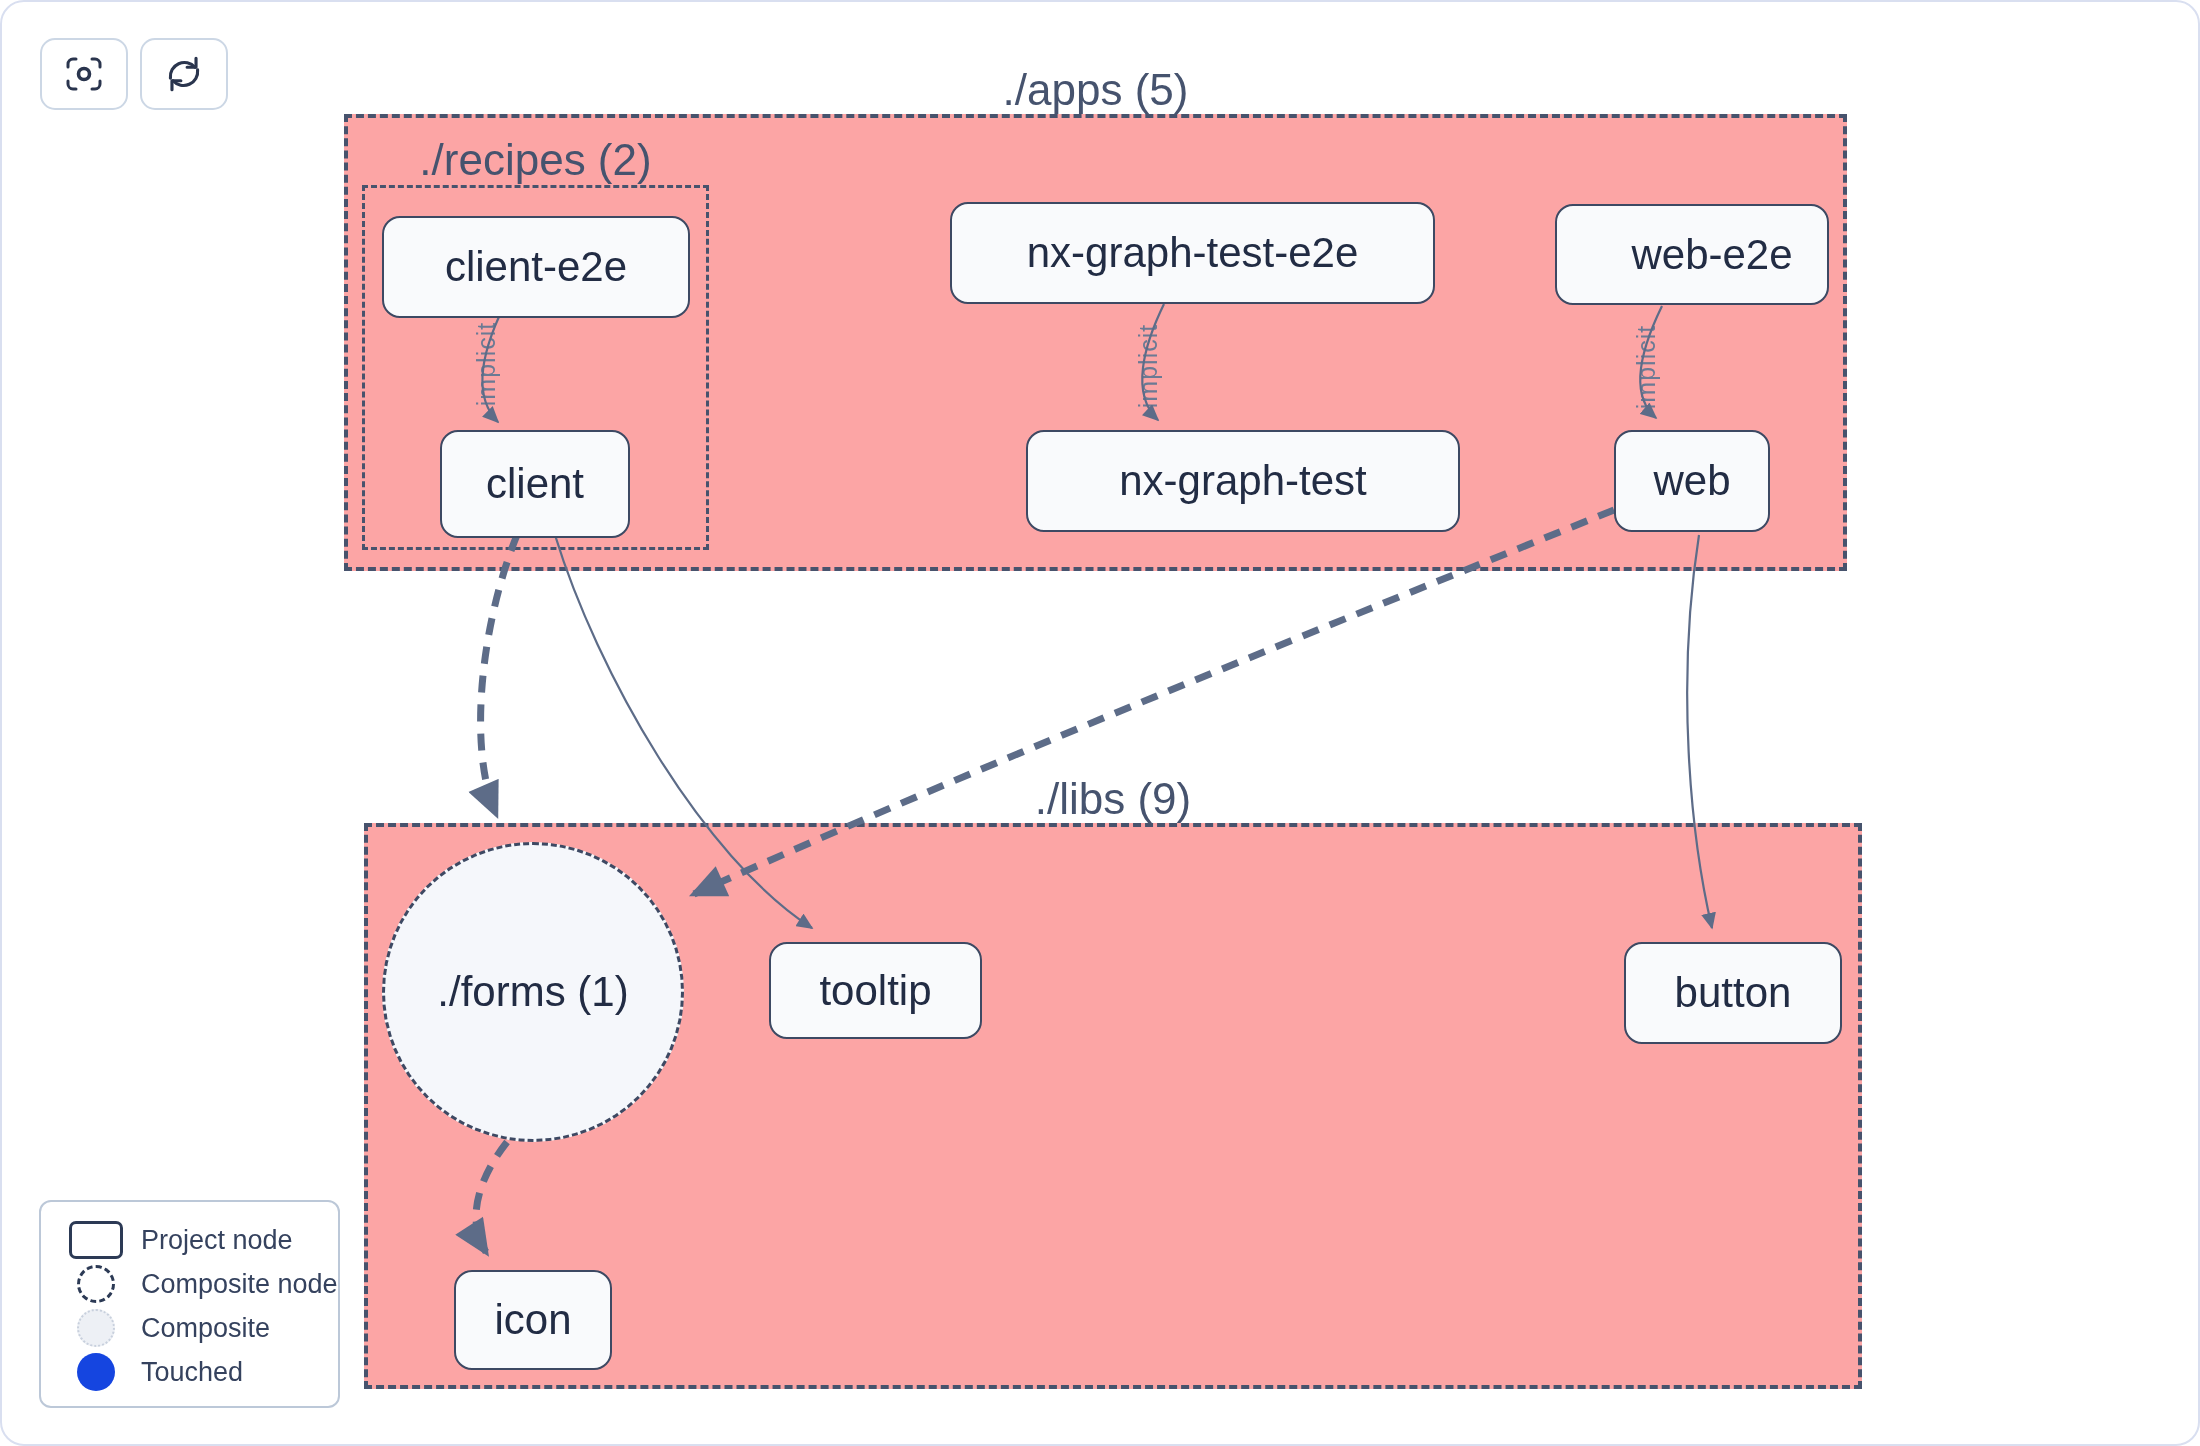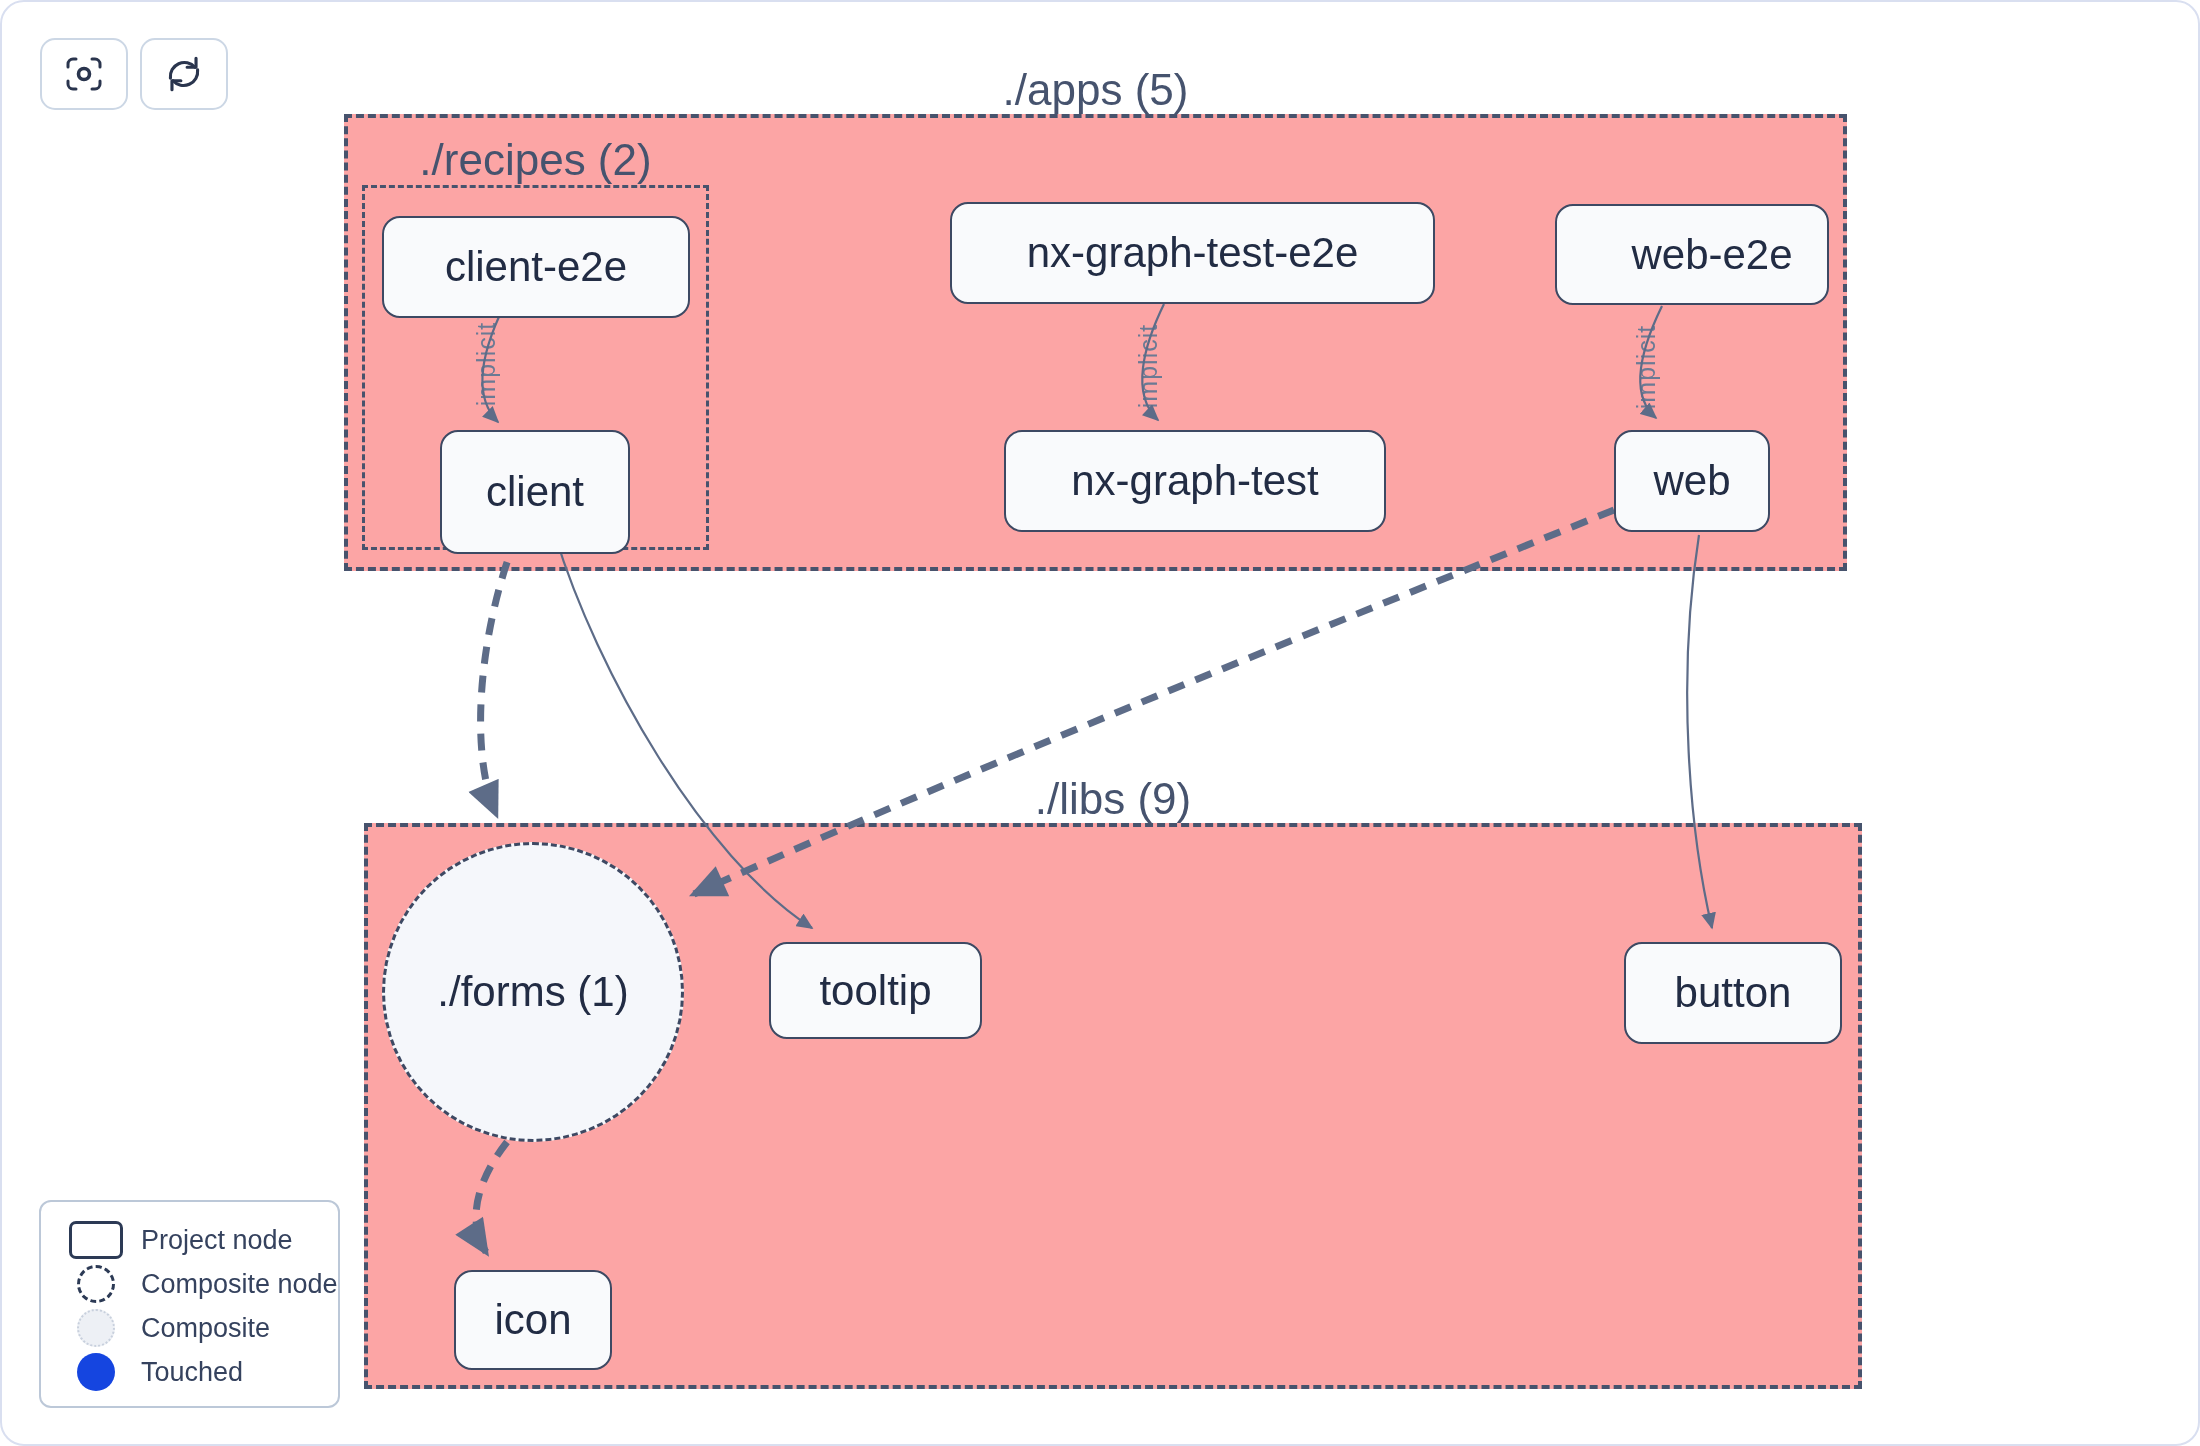--- a/index.html
+++ b/index.html
@@ -109,23 +109,23 @@
       <path d="M 1660 304 C 1640 345, 1626 392, 1654 416" stroke-width="2.2" marker-end="url(#arrow-thin)"></path>
       <path d="M 515 533 C 478 625, 466 748, 494 812" stroke-width="7" stroke-dasharray="17 12" marker-end="url(#arrow-thick)"></path>
       <path d="M 553 533 C 595 670, 700 855, 810 926" stroke-width="2.2" marker-end="url(#arrow-thin)"></path>
       <path d="M 1612 508 C 1330 622, 1005 752, 692 892" stroke-width="7" stroke-dasharray="17 12" marker-end="url(#arrow-thick)"></path>
       <path d="M 1697 533 C 1674 680, 1688 832, 1710 926" stroke-width="2.2" marker-end="url(#arrow-thin)"></path>
       <path d="M 505 1140 C 472 1182, 466 1222, 484 1250" stroke-width="7" stroke-dasharray="17 12" marker-end="url(#arrow-thick)"></path>
     </g>
   </svg>
 
   <div class="node" style="left:380px;top:201px;width:308px;height:102px;margin-top:13px;">client-e2e</div>
-  <div class="node" style="left:438px;top:428px;width:190px;height:124px;text-align:center;">client</div>
+  <div class="node" style="left:438px;top:428px;width:190px;height:108px;text-align:center;">client</div>
   <div class="node" style="left:948px;top:200px;width:485px;height:102px;">nx-graph-test-e2e</div>
-  <div class="node" style="left:1002px;top:428px;width:382px;height:102px;">nx-graph-test</div>
+  <div class="node" style="left:1024px;top:428px;width:434px;height:102px;">nx-graph-test</div>
   <div class="node" style="left:1553px;top:202px;width:274px;height:101px;padding-left:40px;">web-e2e</div>
   <div class="node" style="left:767px;top:940px;width:213px;height:97px;">tooltip</div>
   <div class="node" style="left:1612px;top:428px;width:156px;height:102px;">web</div>
   <div class="node" style="left:1622px;top:940px;width:218px;height:102px;">button</div>
   <div class="node" style="left:452px;top:1268px;width:158px;height:100px;">icon</div>
 
   <div class="composite" style="left:380px;top:840px;width:302px;height:300px;">./forms (1)</div>
 
   <div class="legend">
     <div class="legend-row">

